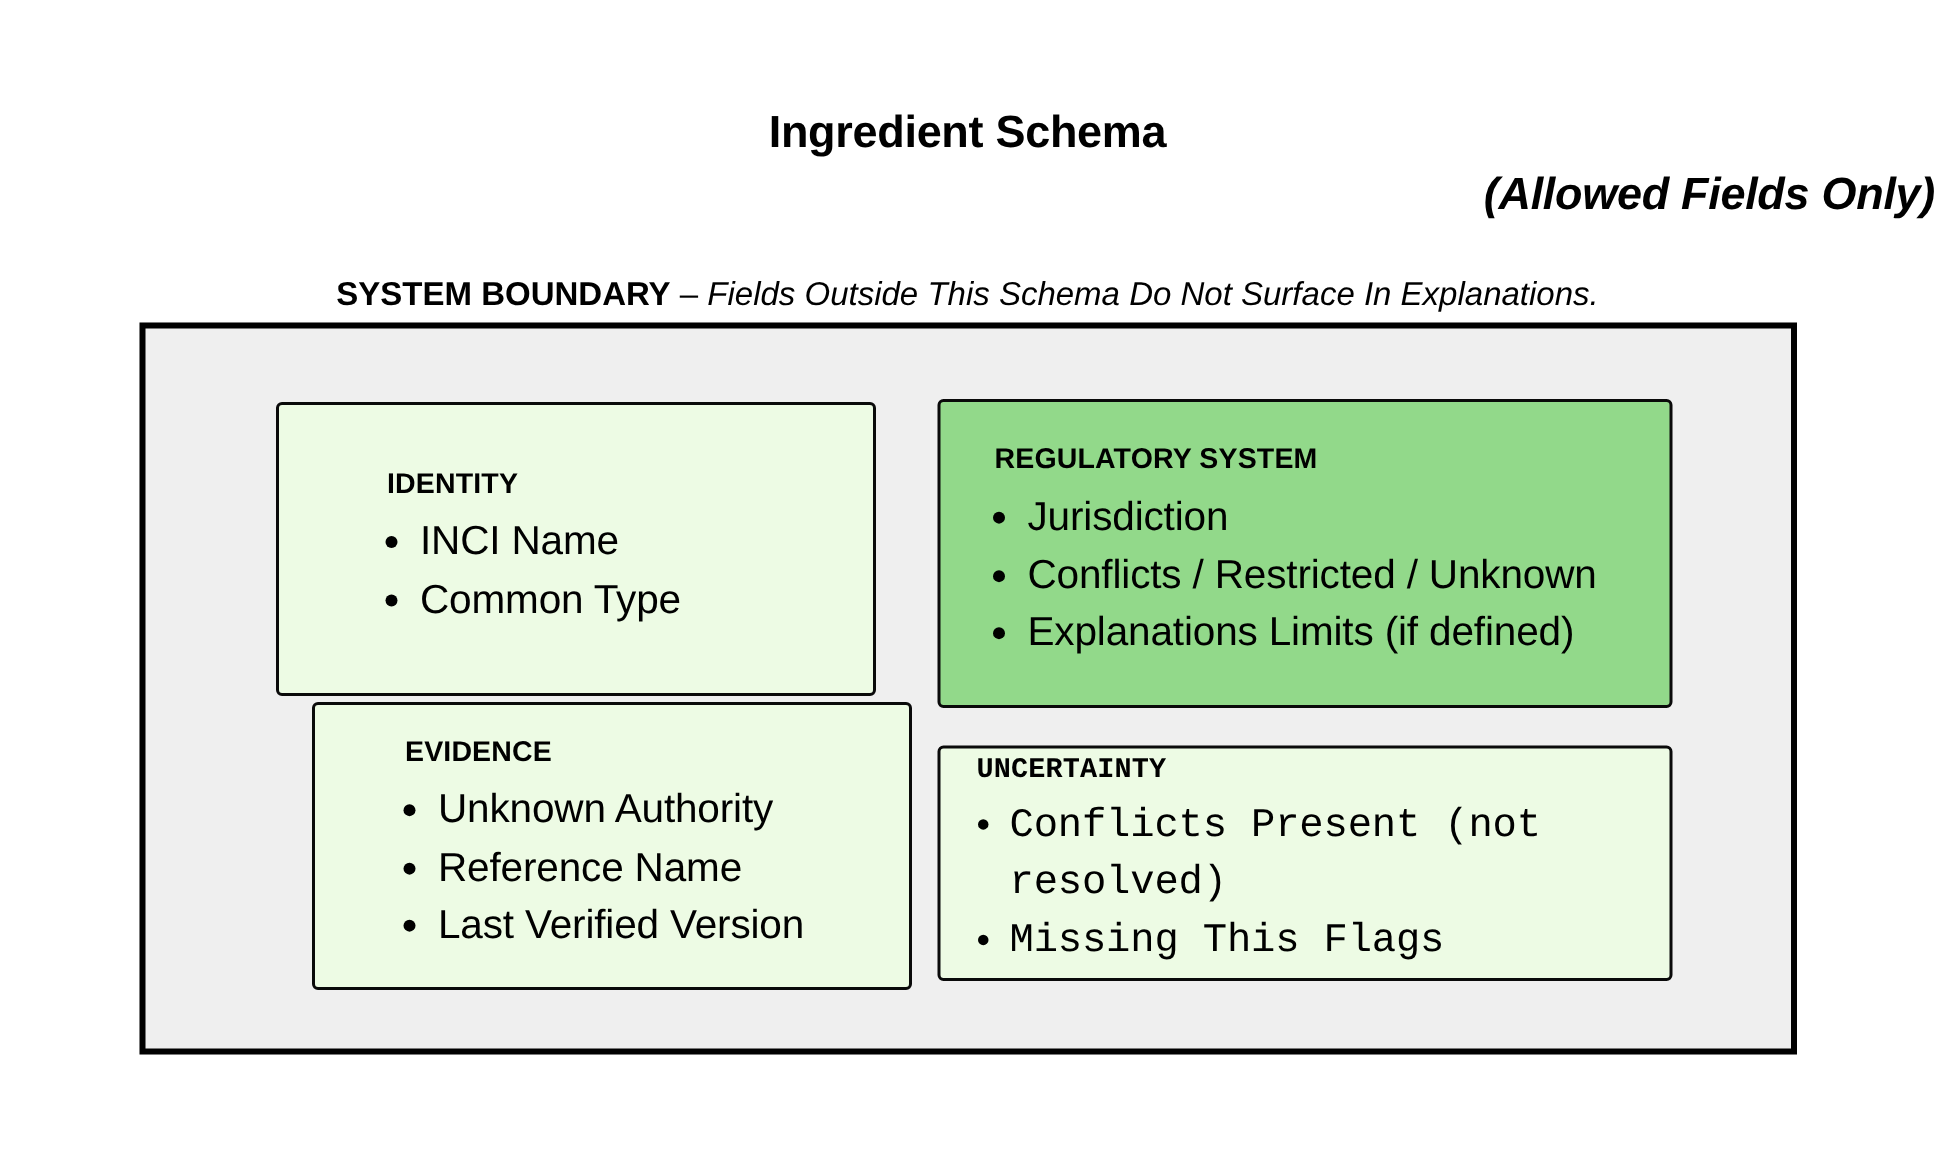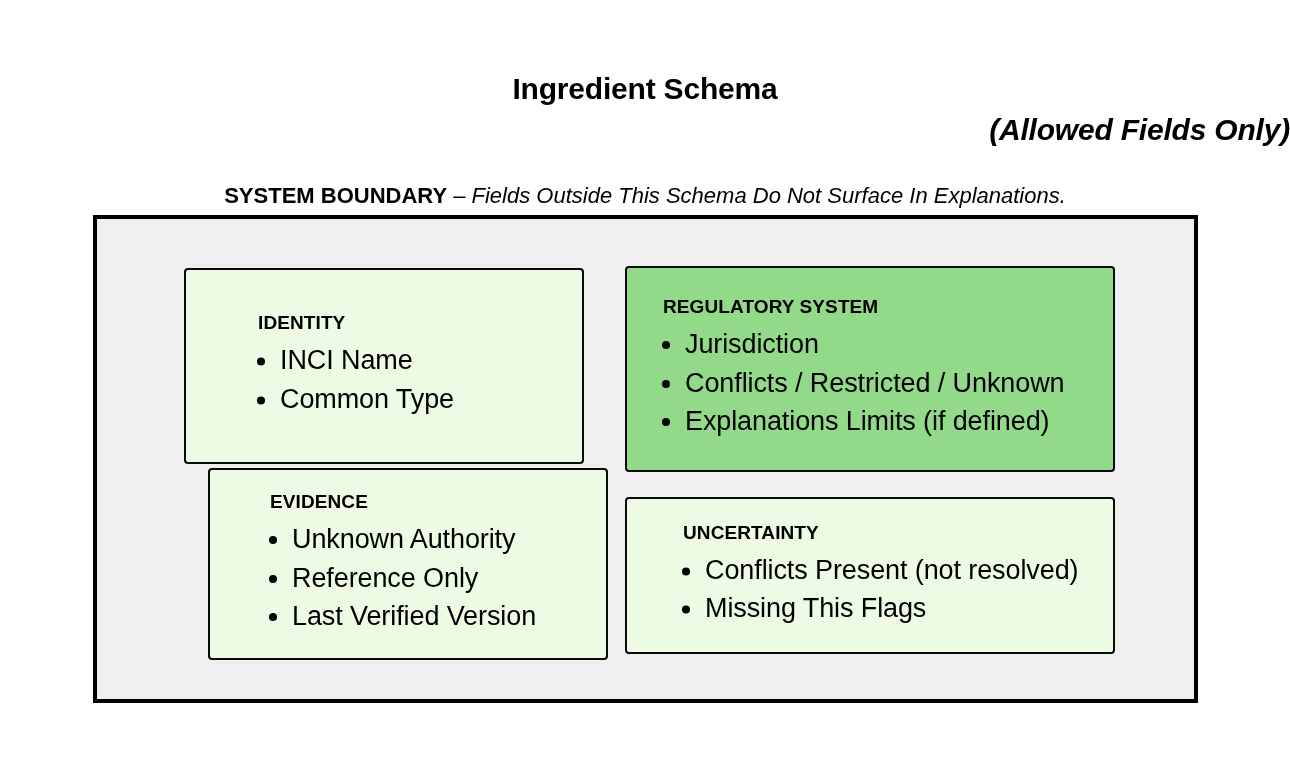--- a/index.html
+++ b/index.html
@@ -115,21 +115,21 @@
   #card-evidence .card-inner { padding-left: 60px; }
 
   #card-regulatory {
     left: 528px; top: 47px;  width: 490px; height: 206px;
   }
   #card-regulatory .card-inner { padding-left: 36px; }
 
   #card-uncertainty {
     left: 528px; top: 278px; width: 490px; height: 157px;
   }
-  #card-uncertainty .card-inner { padding-left: 56px; }
+  #card-uncertainty .card-inner { padding-left: 24px; font-family: Liberation Mono, monospace; }
 </style>
 </head>
 <body>
 
 <div class="header">
   <div class="title-line1">Ingredient Schema</div>
   <div class="title-line2">(Allowed Fields Only)</div>
   <div class="subtitle">
     <span class="sb-strong">SYSTEM BOUNDARY</span><span> – </span><span class="sb-em">Fields Outside This Schema Do Not Surface In Explanations.</span>
   </div>
@@ -156,21 +156,21 @@
         <li>Explanations Limits (if defined)</li>
       </ul>
     </div>
   </div>
 
   <div class="card" id="card-evidence">
     <div class="card-inner">
       <div class="card-heading">EVIDENCE</div>
       <ul class="card-list">
         <li>Unknown Authority</li>
-        <li>Reference Only</li>
+        <li>Reference Name</li>
         <li>Last Verified Version</li>
       </ul>
     </div>
   </div>
 
   <div class="card" id="card-uncertainty">
     <div class="card-inner">
       <div class="card-heading">UNCERTAINTY</div>
       <ul class="card-list">
         <li>Conflicts Present (not resolved)</li>

